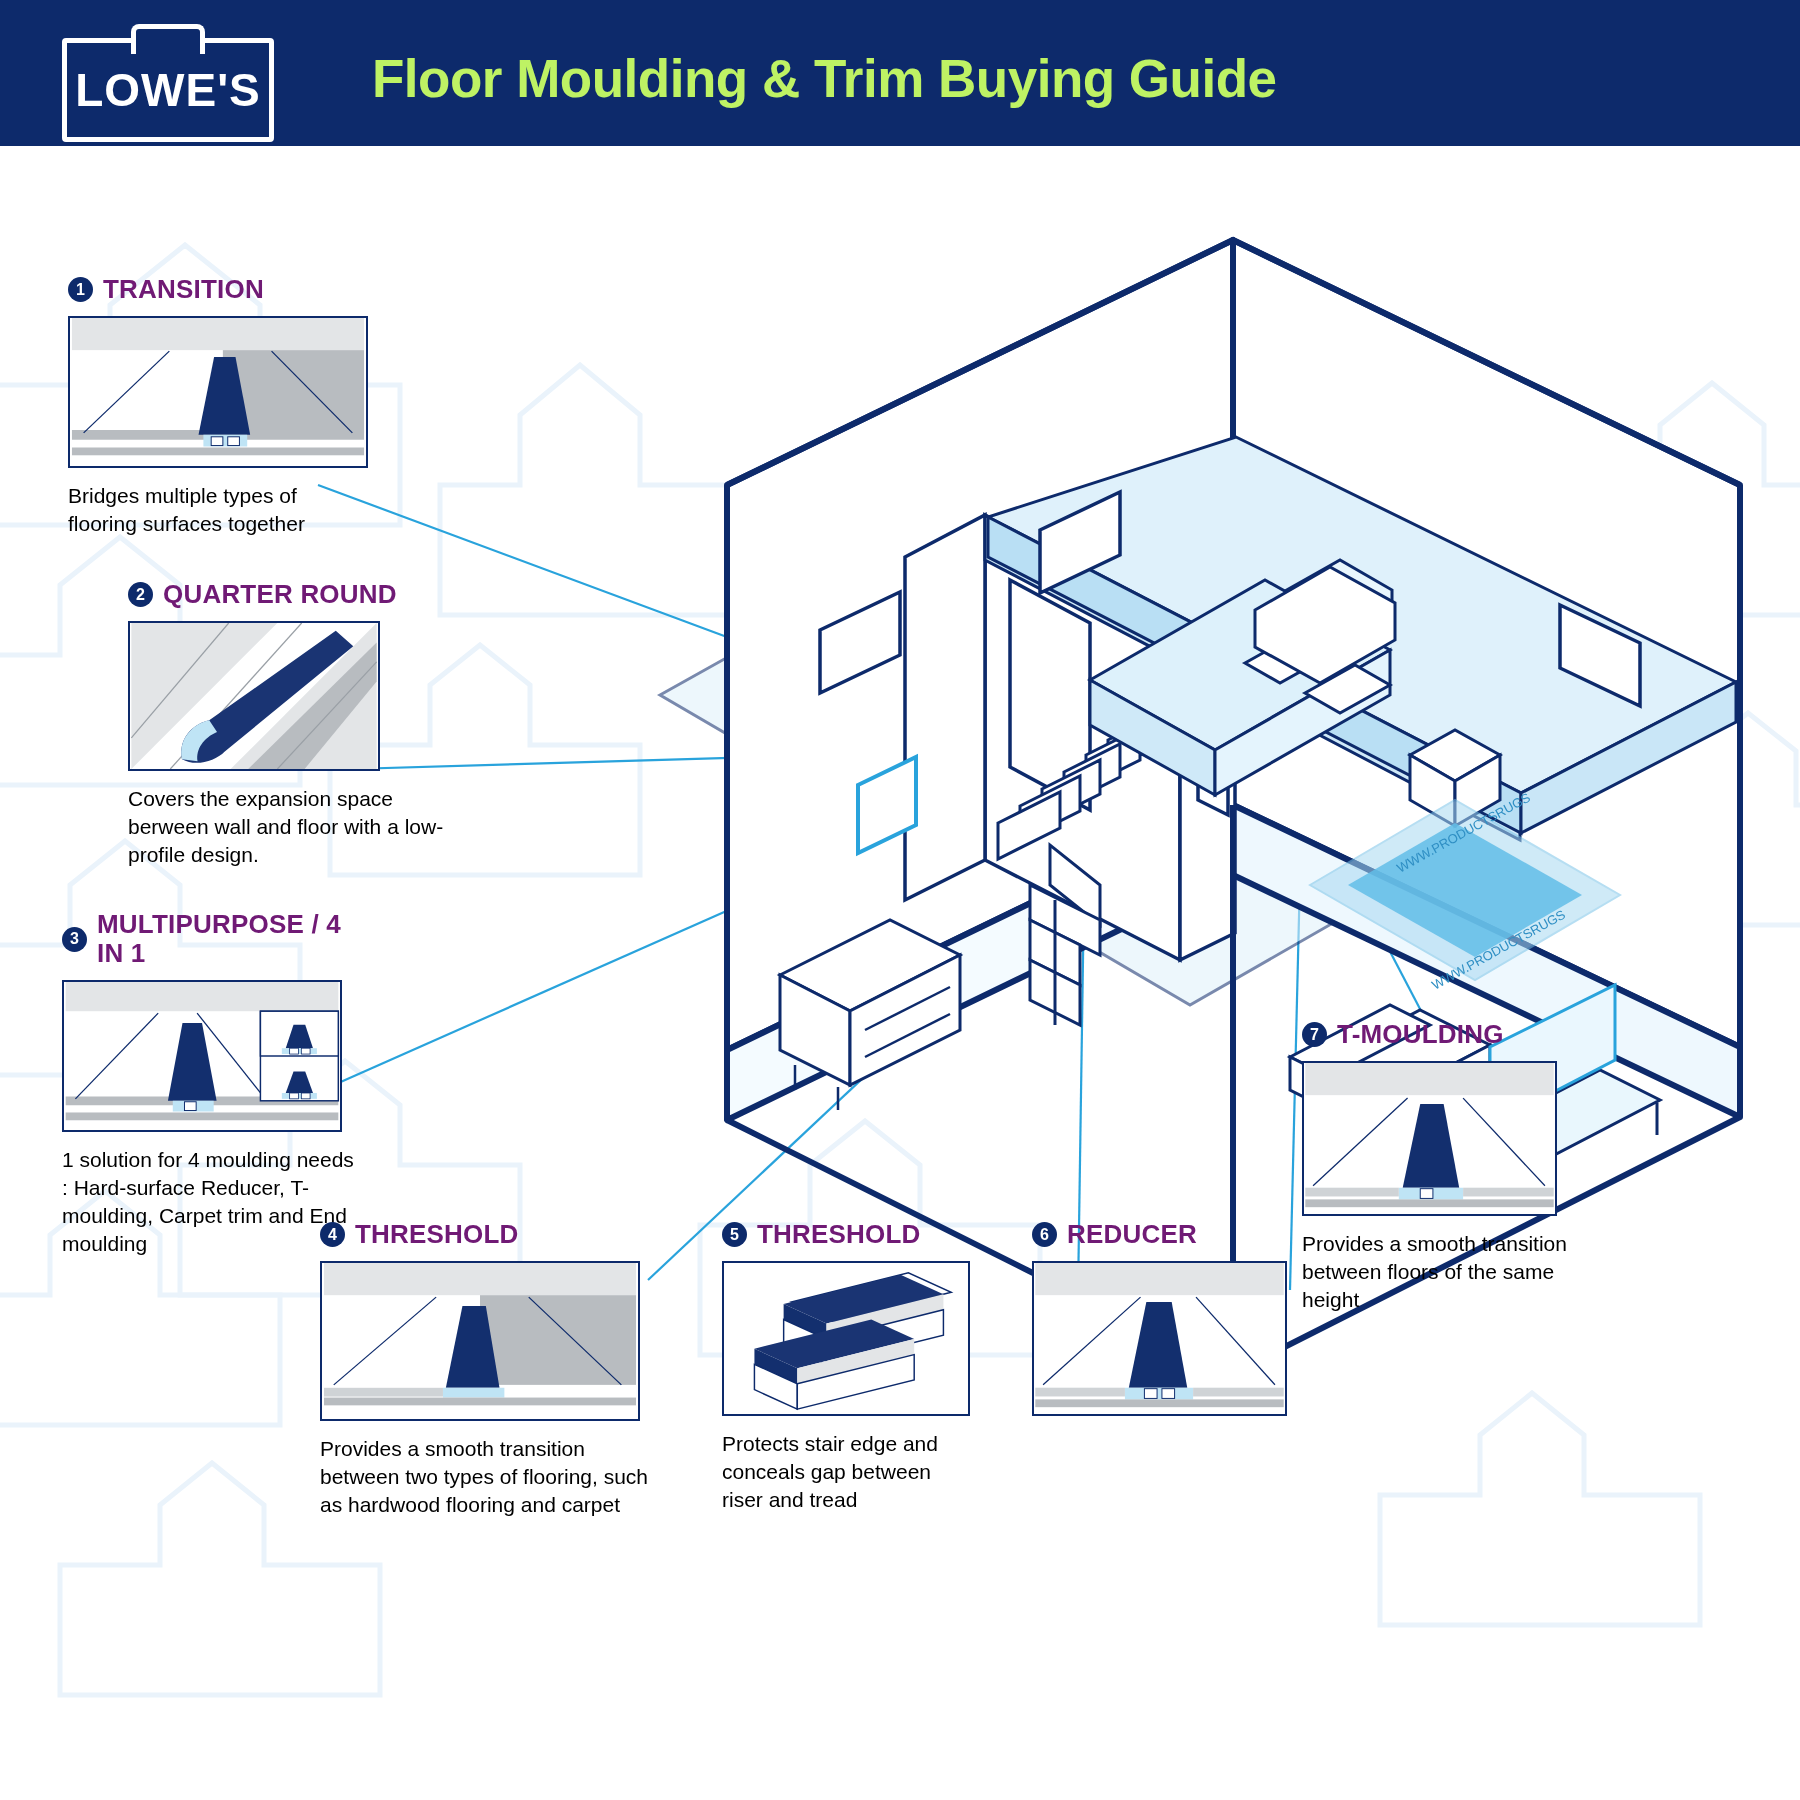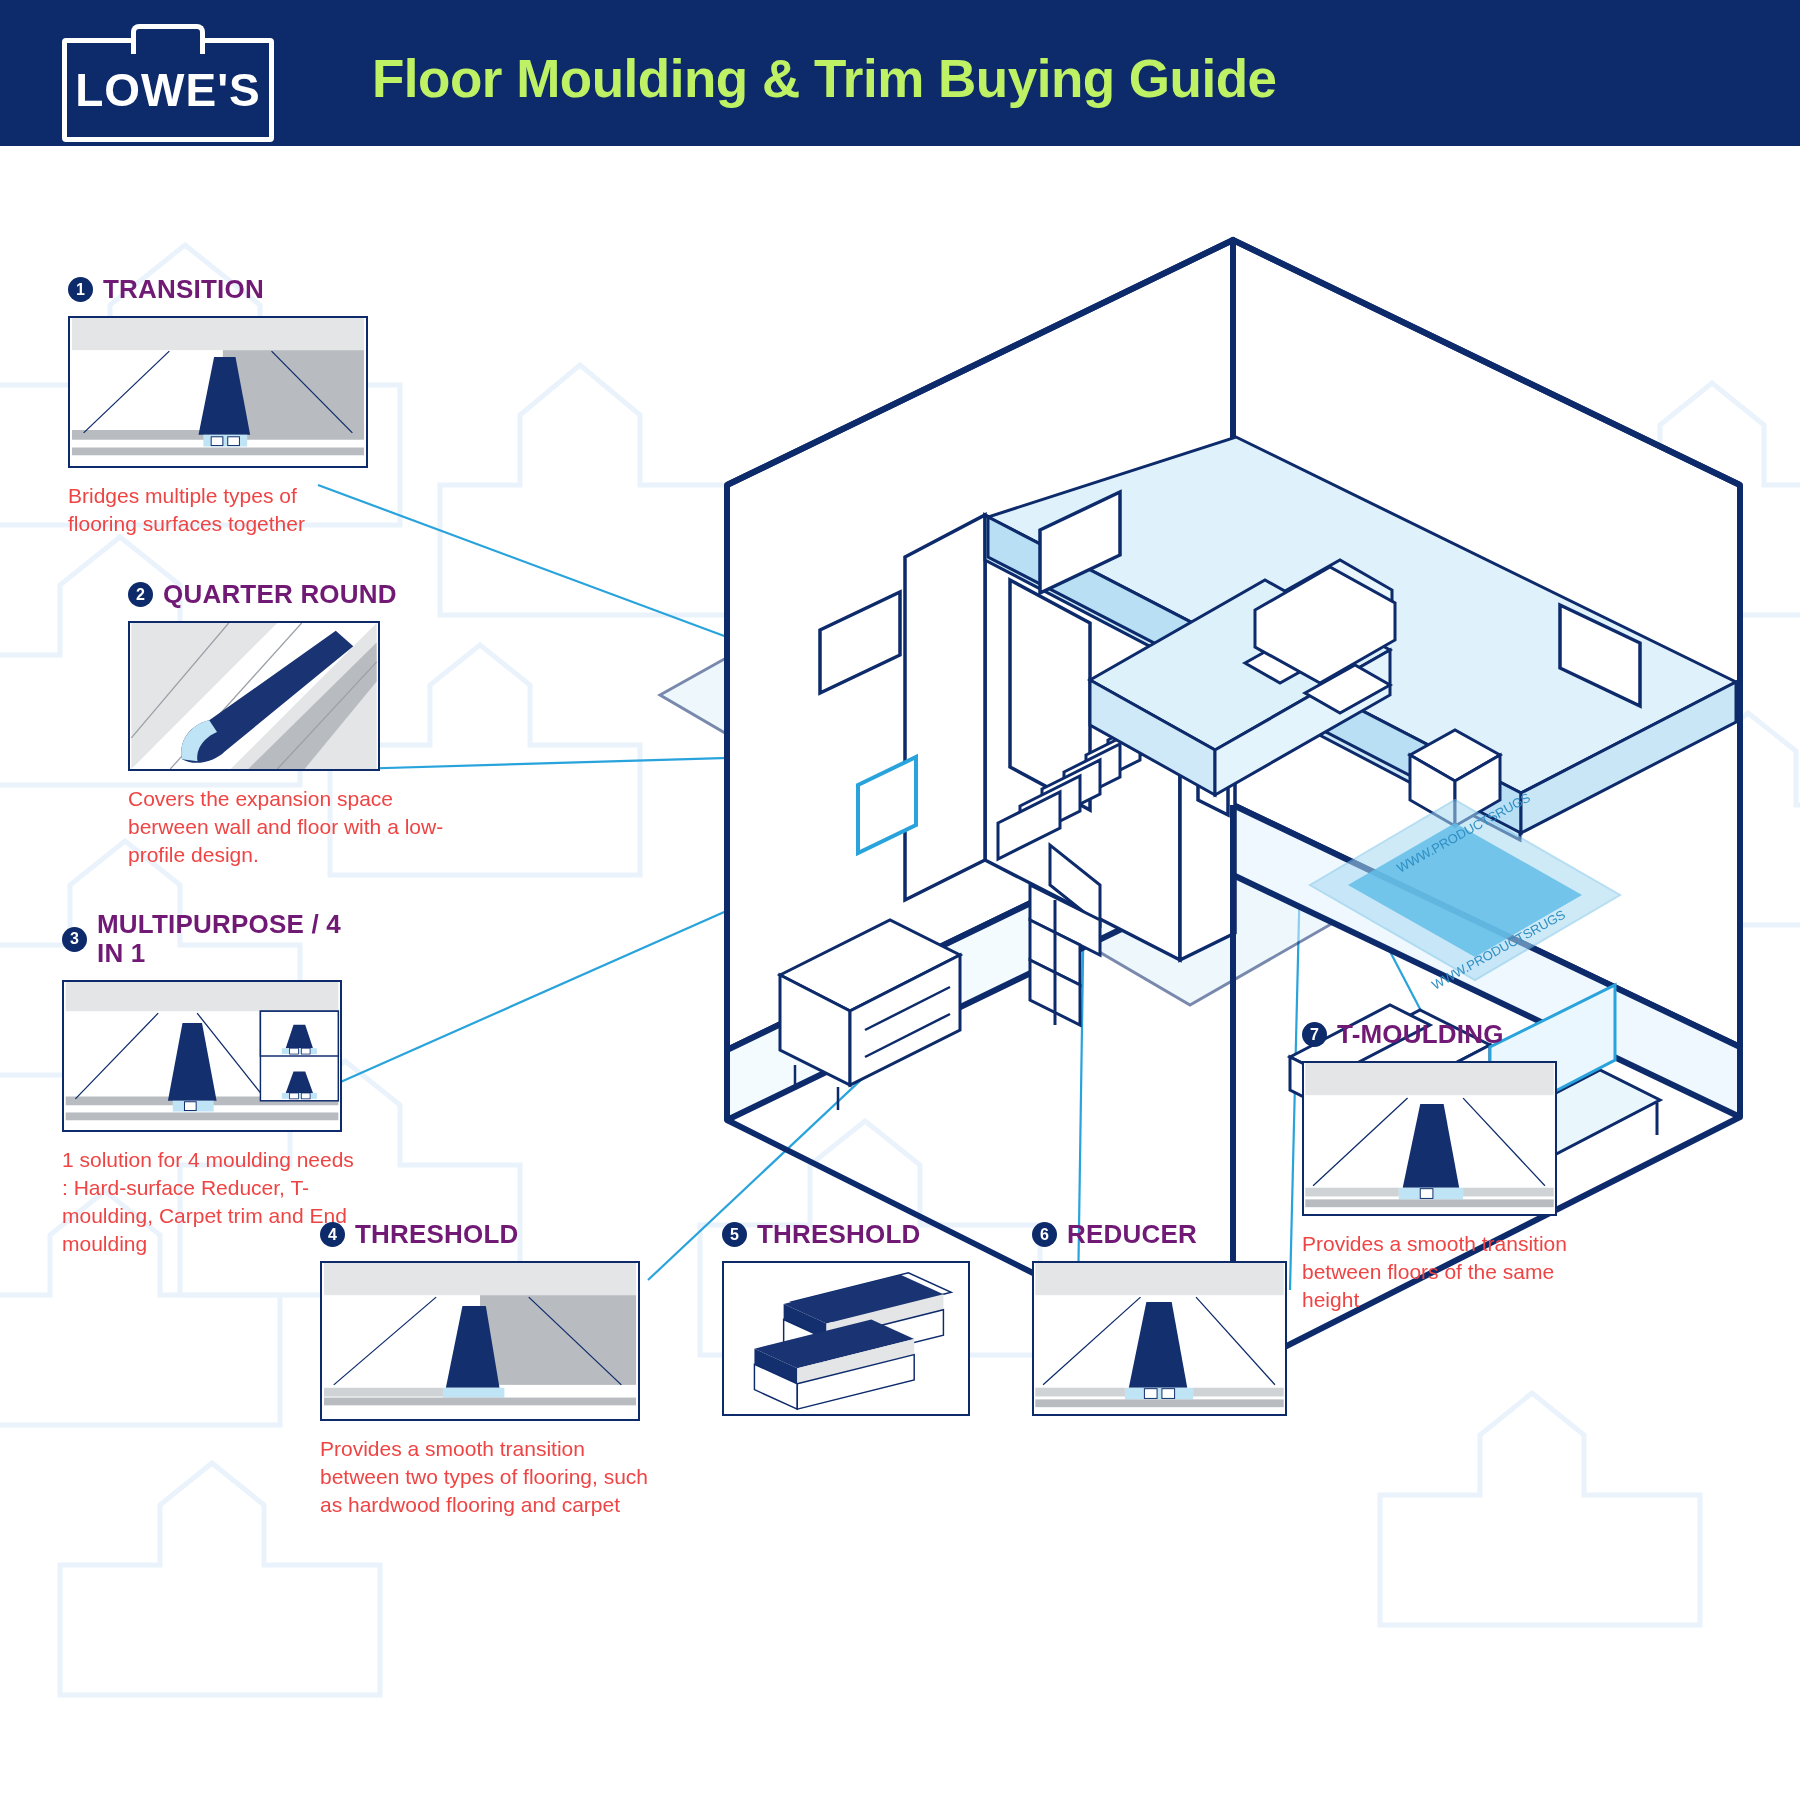--- a/index.html
+++ b/index.html
@@ -112,21 +112,21 @@
   .callout-title {
     font-size: 26px;
     font-weight: bold;
     color: #701a75;
     letter-spacing: 0.2px;
     line-height: 1.12;
   }
   .callout-desc {
     font-size: 21px;
     line-height: 1.33;
-    color: #ef4444;
+    color: #000000;
     margin-top: 14px;
   }
   .thumb {
     border: 2px solid #0d2a6b;
     box-sizing: border-box;
     background: #ffffff;
     display: block;
   }
 
   
@@ -413,20 +413,21 @@
         <polygon points="104,62 224,32 224,48 104,78" fill="#e3e5e7"></polygon>
         <polygon points="60,58 104,78 104,104 60,84" fill="#ffffff" stroke="#0d2a6b" stroke-width="1.5"></polygon>
         <polygon points="104,78 224,48 224,74 104,104" fill="#ffffff" stroke="#0d2a6b" stroke-width="1.5"></polygon>
         <polygon points="30,88 150,58 194,78 74,108" fill="#1a3473"></polygon>
         <polygon points="30,88 74,108 74,124 30,104" fill="#132f6e"></polygon>
         <polygon points="74,108 194,78 194,94 74,124" fill="#e3e5e7"></polygon>
         <polygon points="30,104 74,124 74,150 30,130" fill="#ffffff" stroke="#0d2a6b" stroke-width="1.5"></polygon>
         <polygon points="74,124 194,94 194,120 74,150" fill="#ffffff" stroke="#0d2a6b" stroke-width="1.5"></polygon>
       </svg>
     </div>
+    <div class="callout-desc">Protects stair edge and conceals gap between riser and tread</div>
   </div>
 
   <div class="callout" id="callout-6">
     <div class="callout-head">
       <div class="num-badge">6</div>
       <div class="callout-title">REDUCER</div>
     </div>
     <div class="thumb-wrap">
       <svg class="thumb" width="255" height="155" viewBox="0 0 255 155">
         <rect x="0" y="0" width="255" height="155" fill="#ffffff"></rect>

